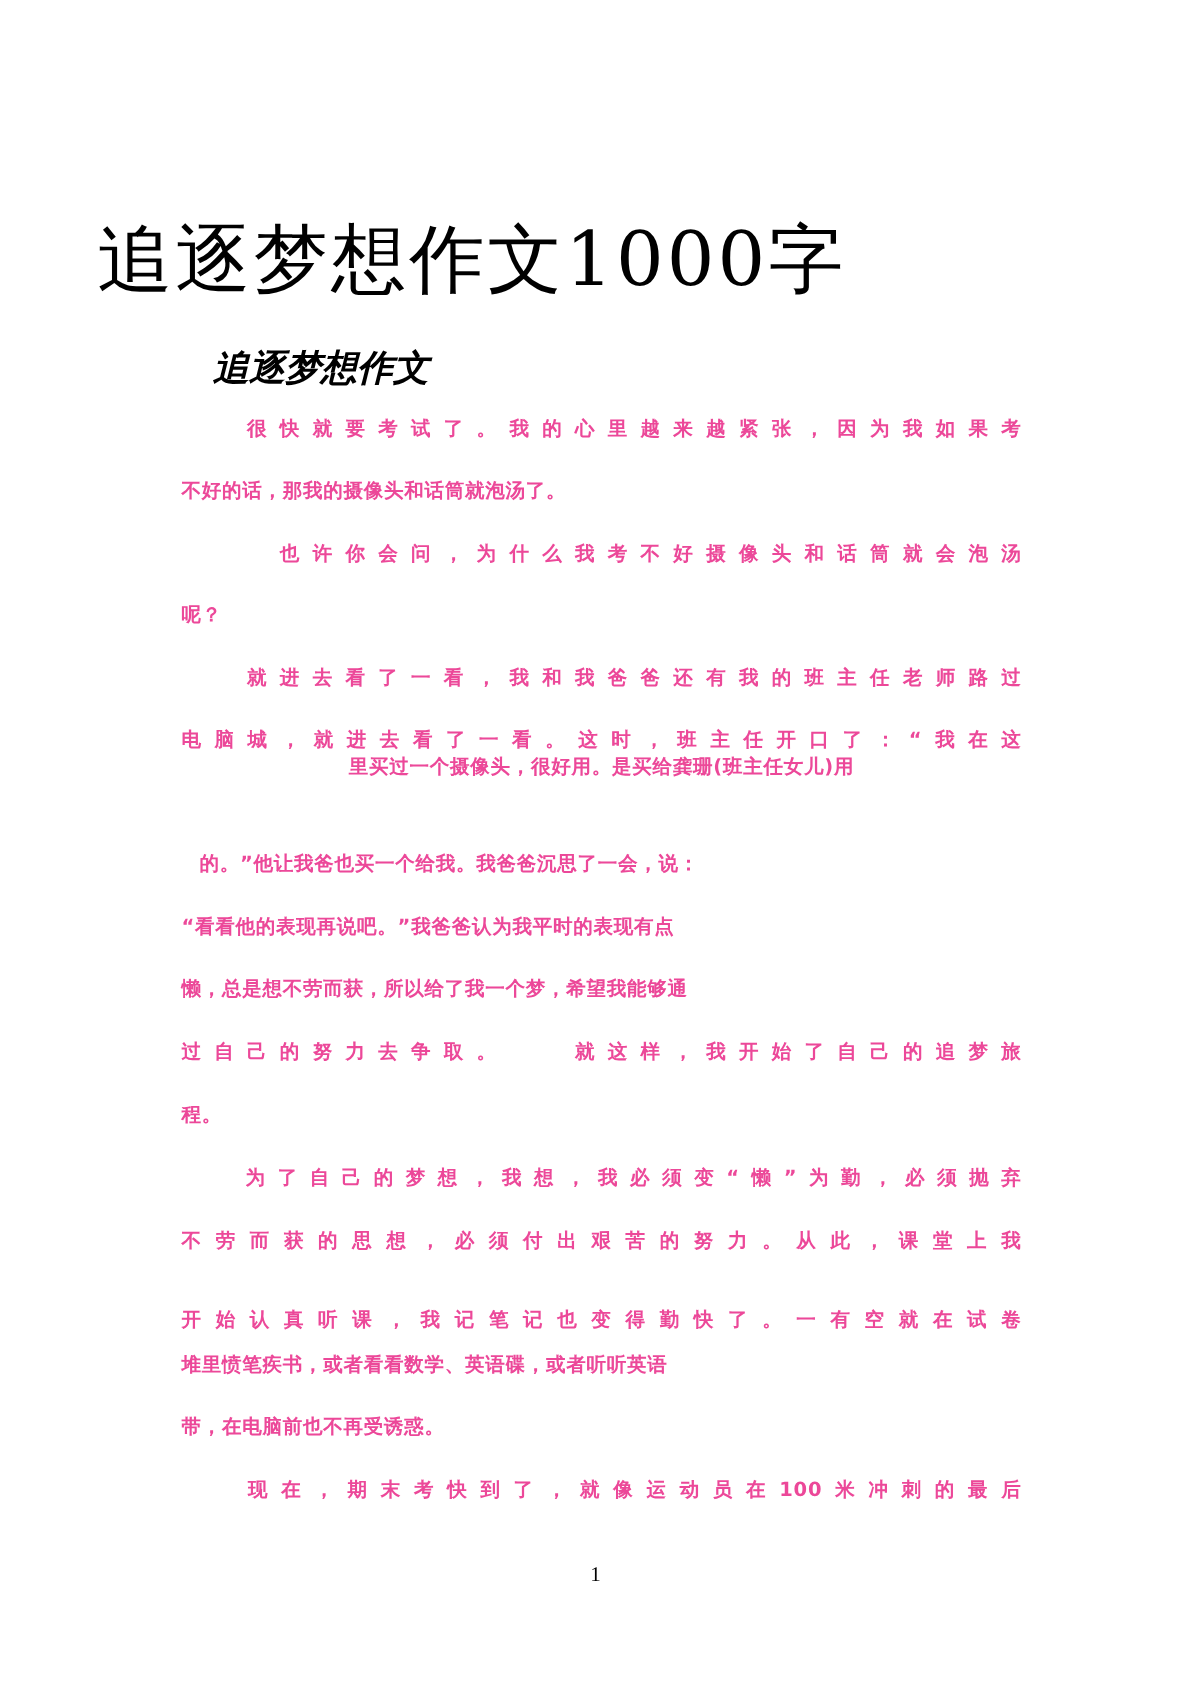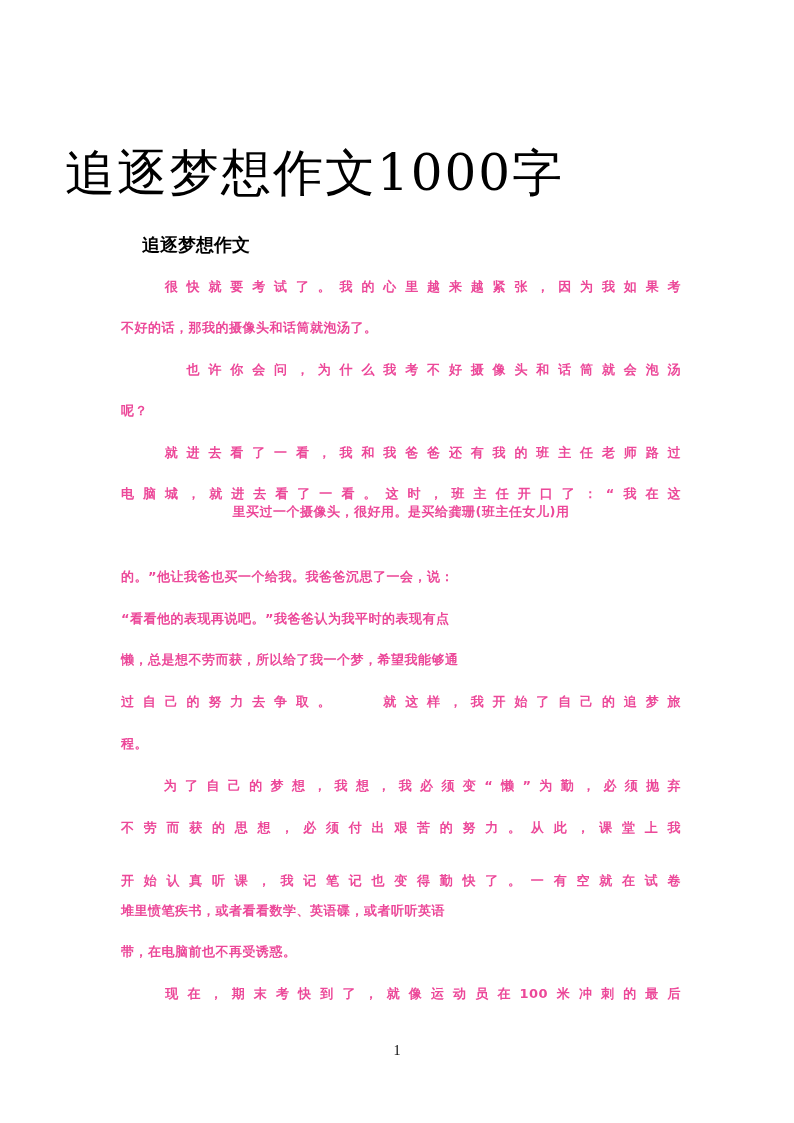--- a/index.html
+++ b/index.html
@@ -7,21 +7,21 @@
   .page { position: absolute; left: 0; top: 0; width: 794px; height: 1123px; background: #ffffff; }
   .title {
     position: absolute; left: 0; top: 140px; width: 629px; text-align: center;
     font-family: "DejaVu Serif", "Liberation Serif", serif;
     font-size: 50px; line-height: 66px; color: #000; font-weight: normal;
     letter-spacing: 2px;
   }
   .subtitle {
     position: absolute; left: 142px; top: 232px;
     font-family: "DejaVu Sans", "Liberation Sans", sans-serif;
-    font-size: 18px; line-height: 26px; color: #000; font-weight: bold;
+    font-size: 24px; line-height: 26px; color: #000; font-weight: bold; font-style: italic;
   }
   .line {
     position: absolute; left: 121px; width: 560px; white-space: nowrap;
     font-family: "DejaVu Sans", "Liberation Sans", sans-serif;
     font-size: 13px; line-height: 28px; color: #ec4899; font-weight: bold;
     letter-spacing: 0.5px;
   }
   .line.justify { text-align: justify; text-align-last: justify; }
   .page-number {
     position: absolute; left: 0; width: 794px; top: 1043px; text-align: center;
@@ -35,21 +35,21 @@
   <div class="title">追逐梦想作文1000字</div>
   <div class="subtitle">追逐梦想作文</div>
   <div id="body-lines">
       <div class="line justify" style="top: 273px;">　　很快就要考试了。我的心里越来越紧张，因为我如果考</div>
       <div class="line" style="top: 314px;">不好的话，那我的摄像头和话筒就泡汤了。</div>
       <div class="line justify" style="top: 356px;">　　　也许你会问，为什么我考不好摄像头和话筒就会泡汤</div>
       <div class="line" style="top: 397px;">呢？</div>
       <div class="line justify" style="top: 439px;">　　就进去看了一看，我和我爸爸还有我的班主任老师路过</div>
       <div class="line justify" style="top: 480px;">电脑城，就进去看了一看。这时，班主任开口了：“我在这</div>
       <div class="line" style="top: 498px; text-align: center;">里买过一个摄像头，很好用。是买给龚珊(班主任女儿)用</div>
-      <div class="line" style="top: 563px;">的。”他让我爸也买一个给我。我爸爸沉思了一会，说：</div>
+      <div class="line" style="top: 563px; margin-left: 12px;">的。”他让我爸也买一个给我。我爸爸沉思了一会，说：</div>
       <div class="line" style="top: 605px;">“看看他的表现再说吧。”我爸爸认为我平时的表现有点</div>
       <div class="line" style="top: 646px;">懒，总是想不劳而获，所以给了我一个梦，希望我能够通</div>
       <div class="line justify" style="top: 688px;">过自己的努力去争取。　　就这样，我开始了自己的追梦旅</div>
       <div class="line" style="top: 730px;">程。</div>
       <div class="line justify" style="top: 772px;">　　为了自己的梦想，我想，我必须变“懒”为勤，必须抛弃</div>
       <div class="line justify" style="top: 814px;">不劳而获的思想，必须付出艰苦的努力。从此，课堂上我</div>
       <div class="line justify" style="top: 867px;">开始认真听课，我记笔记也变得勤快了。一有空就在试卷</div>
       <div class="line" style="top: 897px;">堆里愤笔疾书，或者看看数学、英语碟，或者听听英语</div>
       <div class="line" style="top: 938px;">带，在电脑前也不再受诱惑。</div>
       <div class="line justify" style="top: 980px;">　　现在，期末考快到了，就像运动员在100米冲刺的最后</div>

